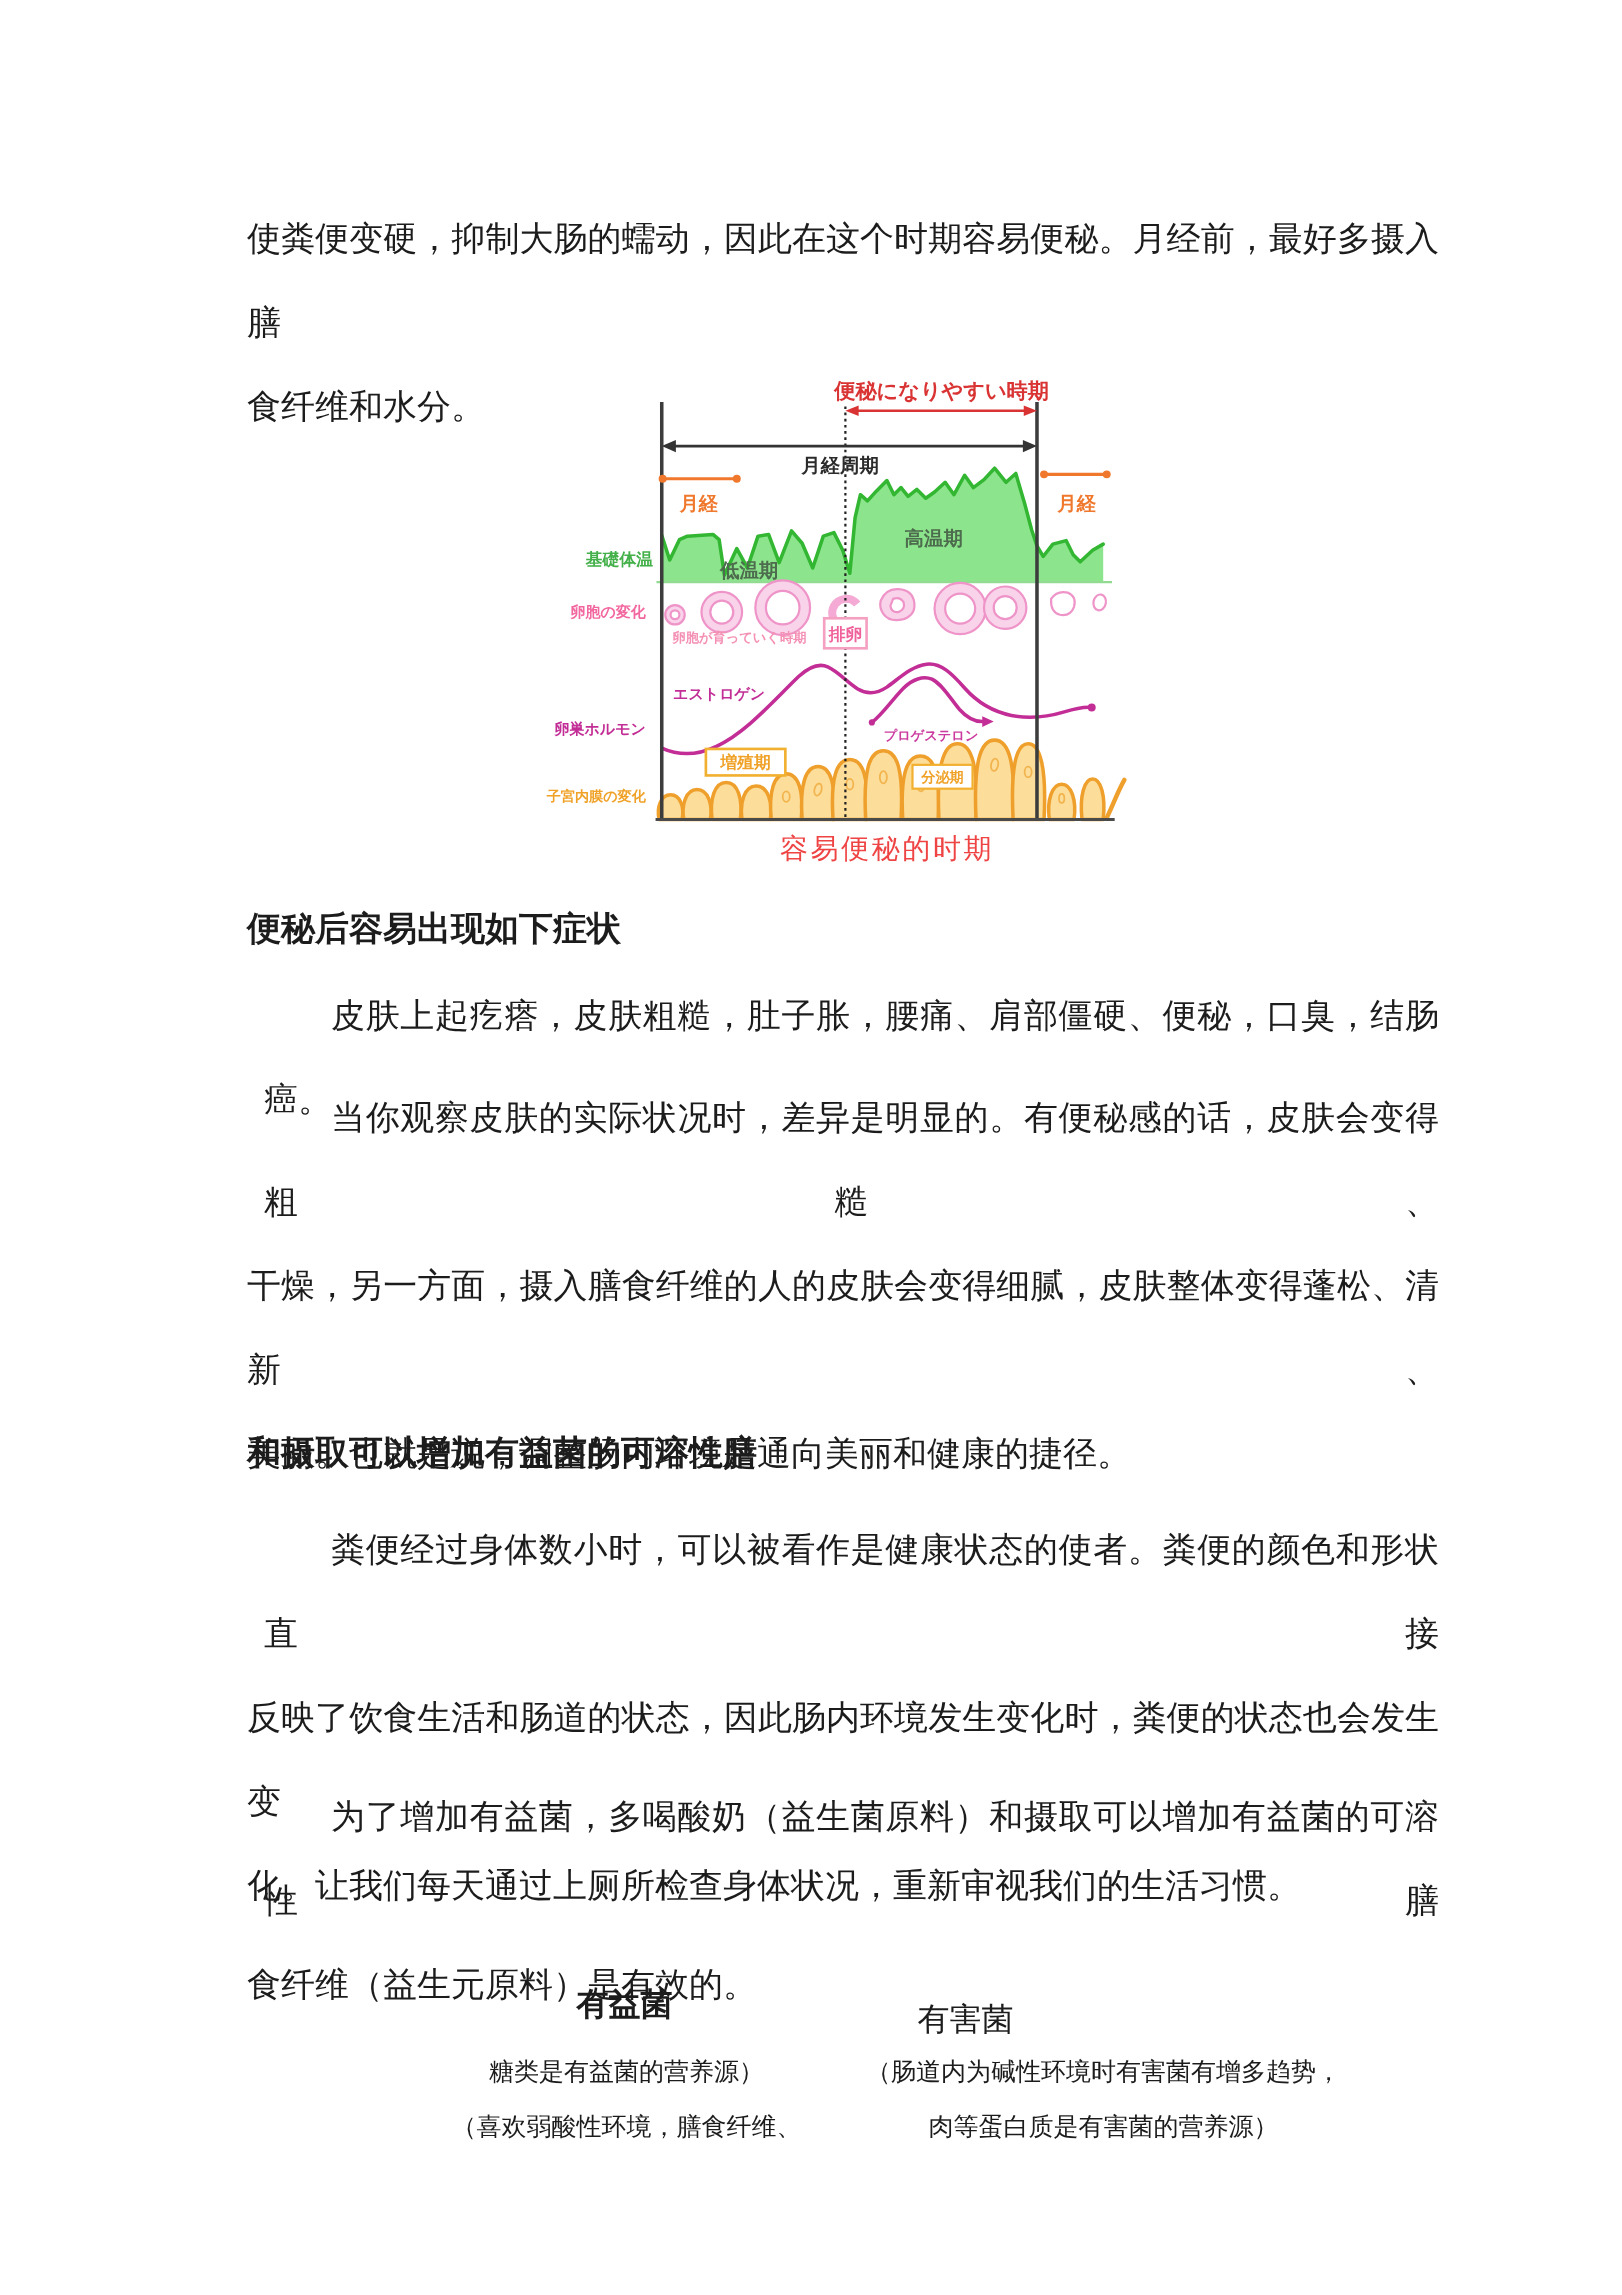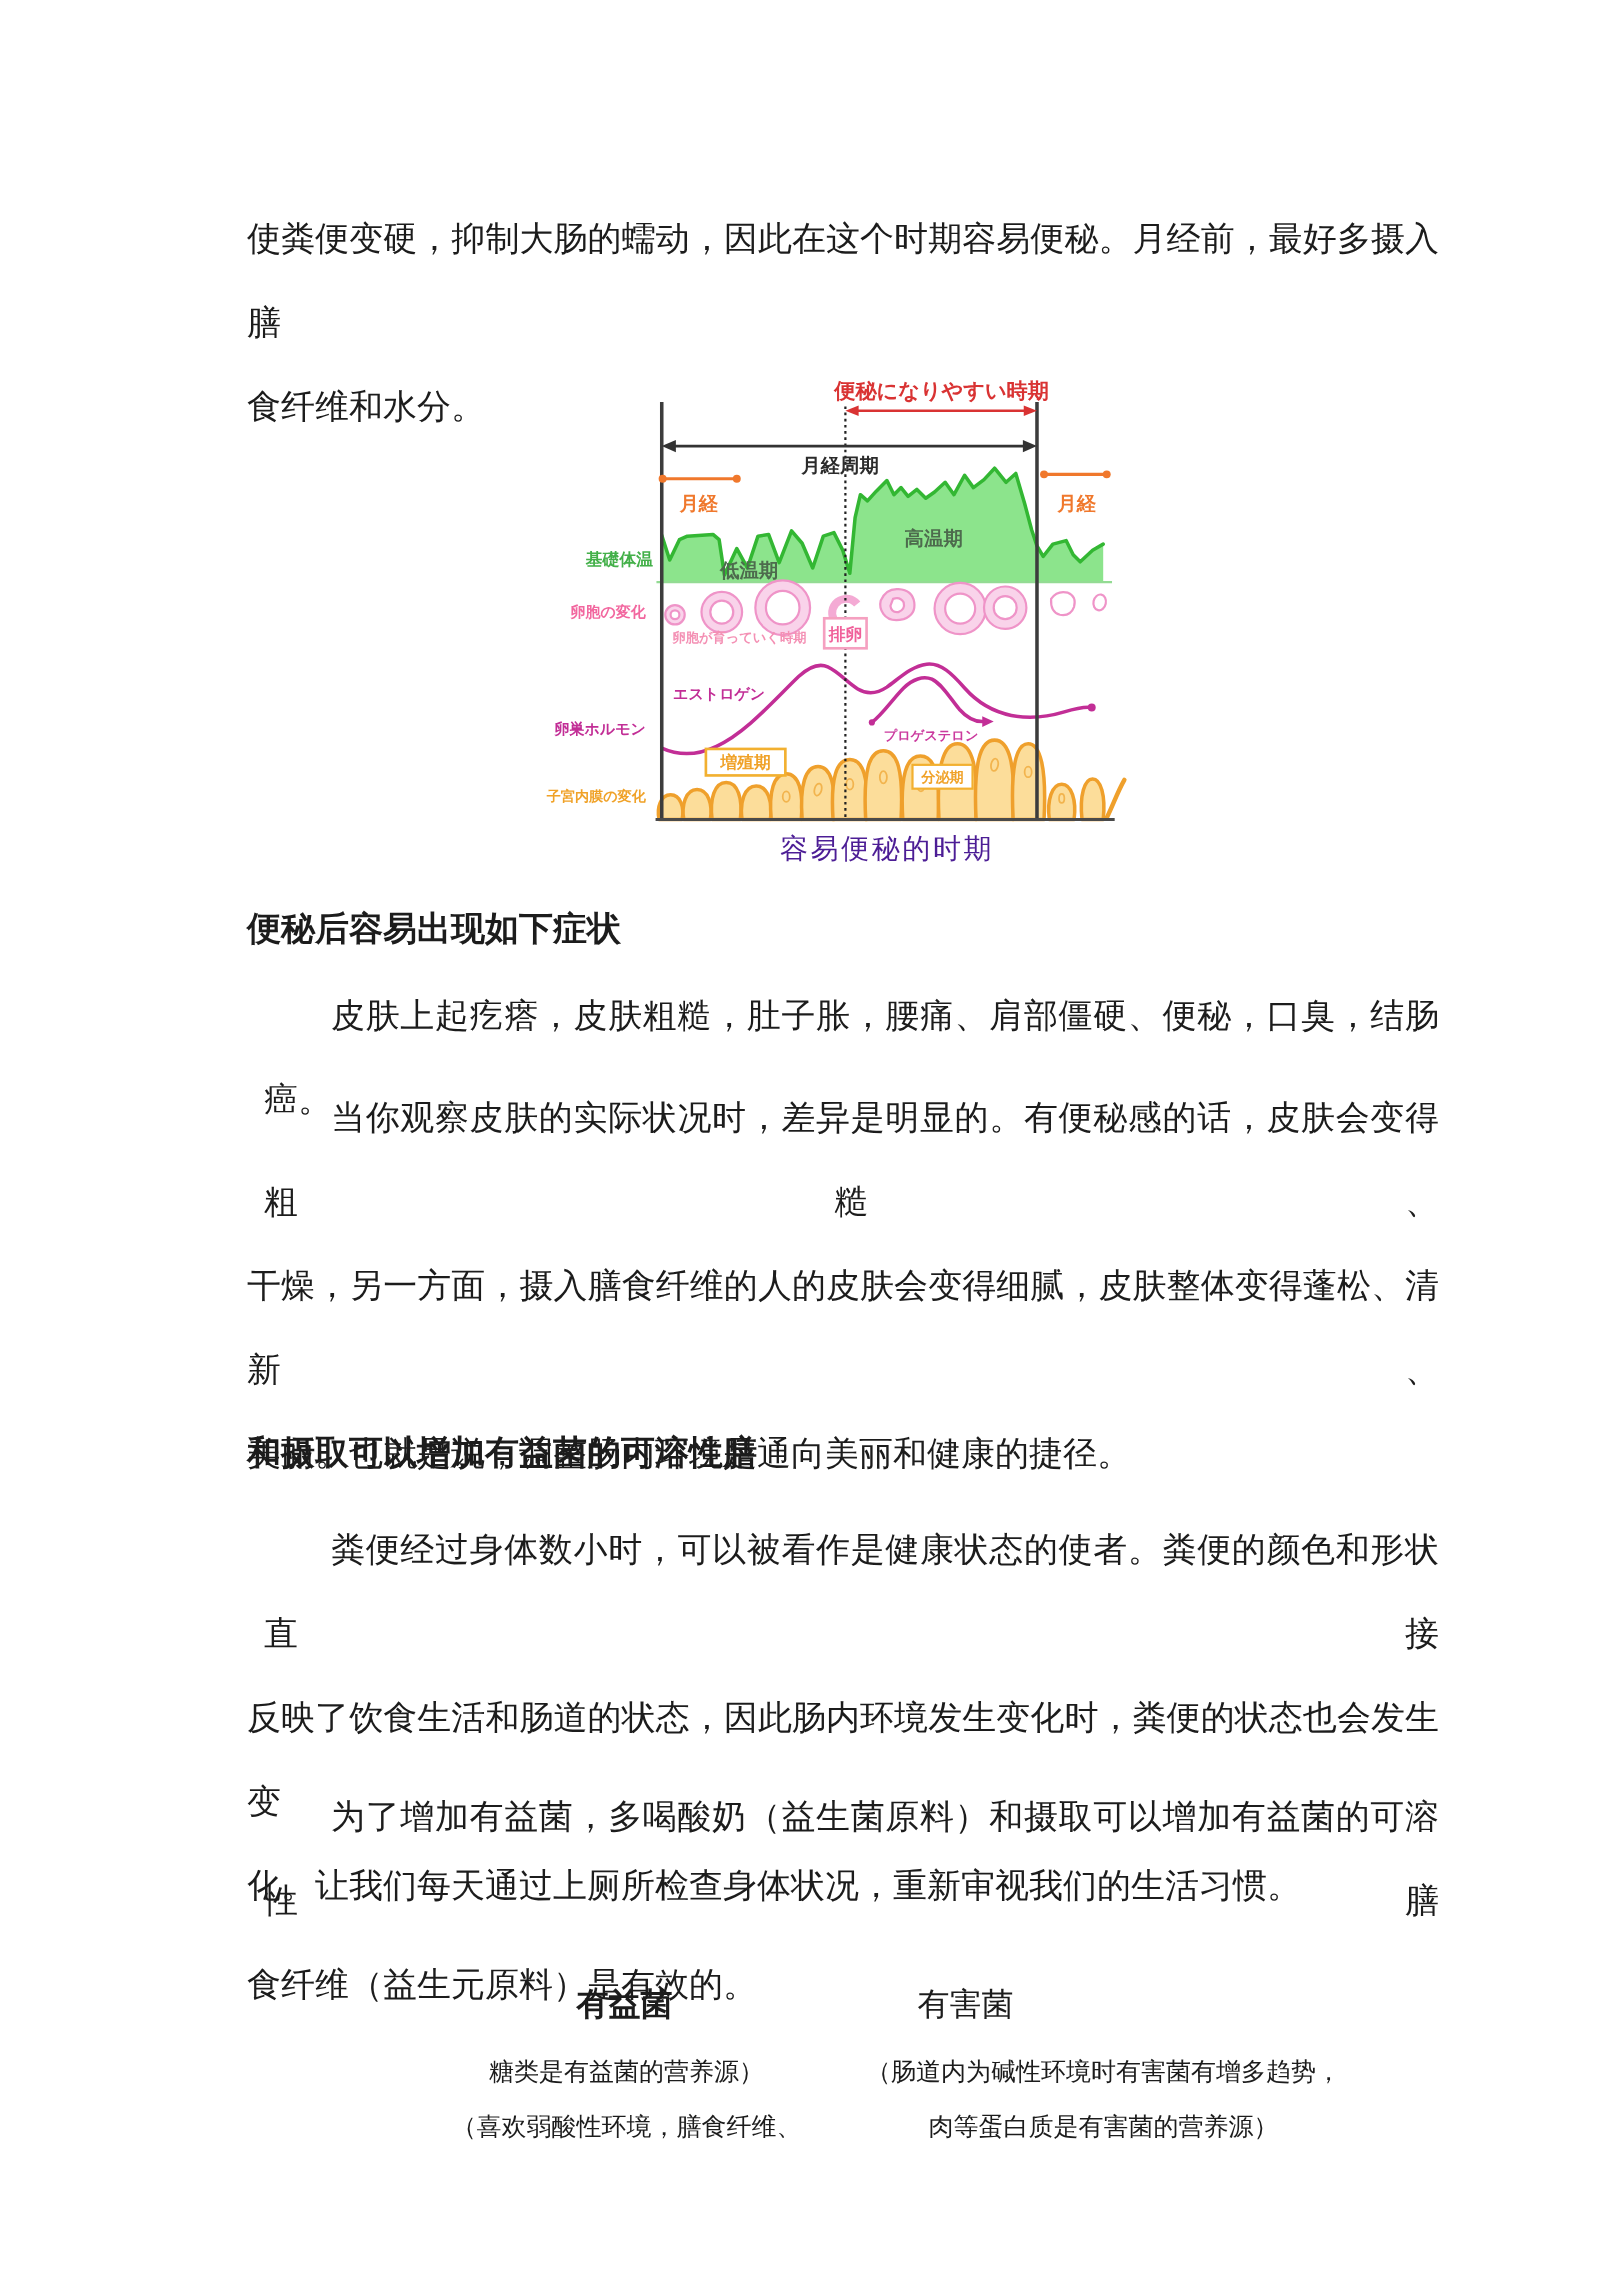--- a/index.html
+++ b/index.html
@@ -18,28 +18,28 @@
   .tline { text-align: justify; text-align-last: justify; }
   .tline.last { text-align-last: left; }
   .indent .tline:first-child { text-indent: 67px; margin-left: 17px; }
   .heading {
     left: 247px; width: 1192px;
     font-size: 34px; line-height: 84px; font-weight: 700;
   }
   .fig-caption {
     left: 494px; top: 828px; width: 786px;
     font-size: 28px; line-height: 41px; letter-spacing: 2.6px;
-    text-align: center; color: #4c1d95;
+    text-align: center; color: #ef4444;
   }
   .col-title {
     width: 265px; top: 1978px;
     font-size: 32px; line-height: 53px; text-align: center;
   }
   .col-title.good { left: 492px; font-weight: bold; }
-  .col-title.bad  { left: 833px; }
+  .col-title.bad  { left: 833px; margin-top: 15px; }
   .col-note {
     width: 547px; top: 2044px;
     font-size: 25px; line-height: 55px; text-align: center;
   }
   .col-note .tline, .col-note .tline.last { text-align: center; text-align-last: center; }
   .col-note.good { left: 353px; }
   .col-note.bad  { left: 830px; }
   .diagram-wrap { left: 494px; top: 362px; width: 671px; height: 464px; }
   svg text {
     font-family: "Liberation Sans", sans-serif;

